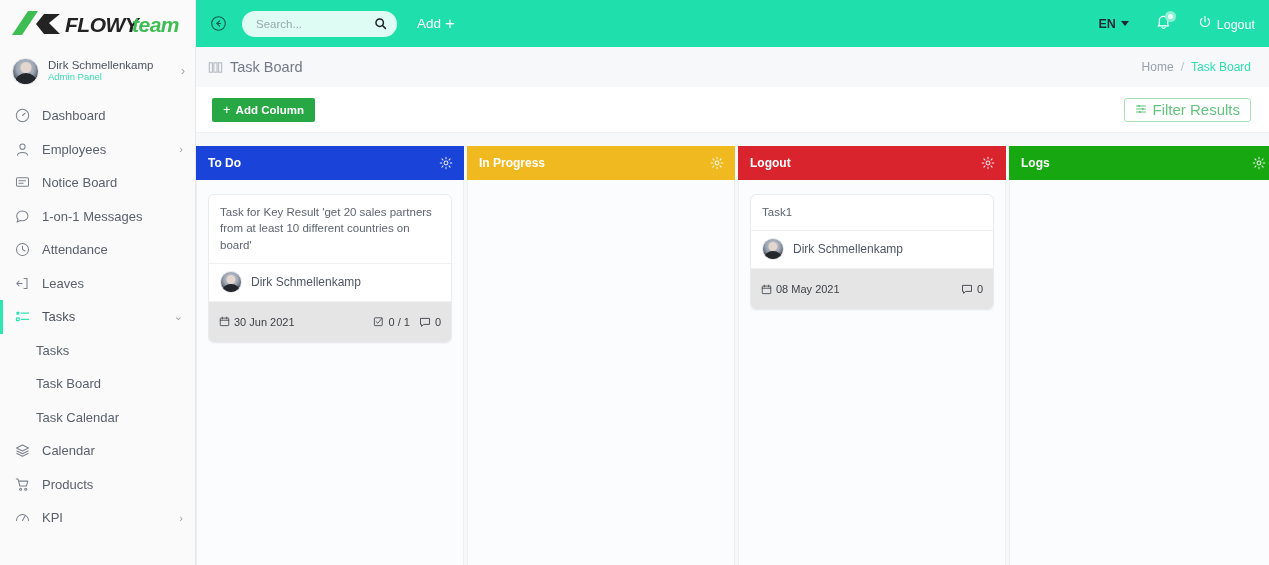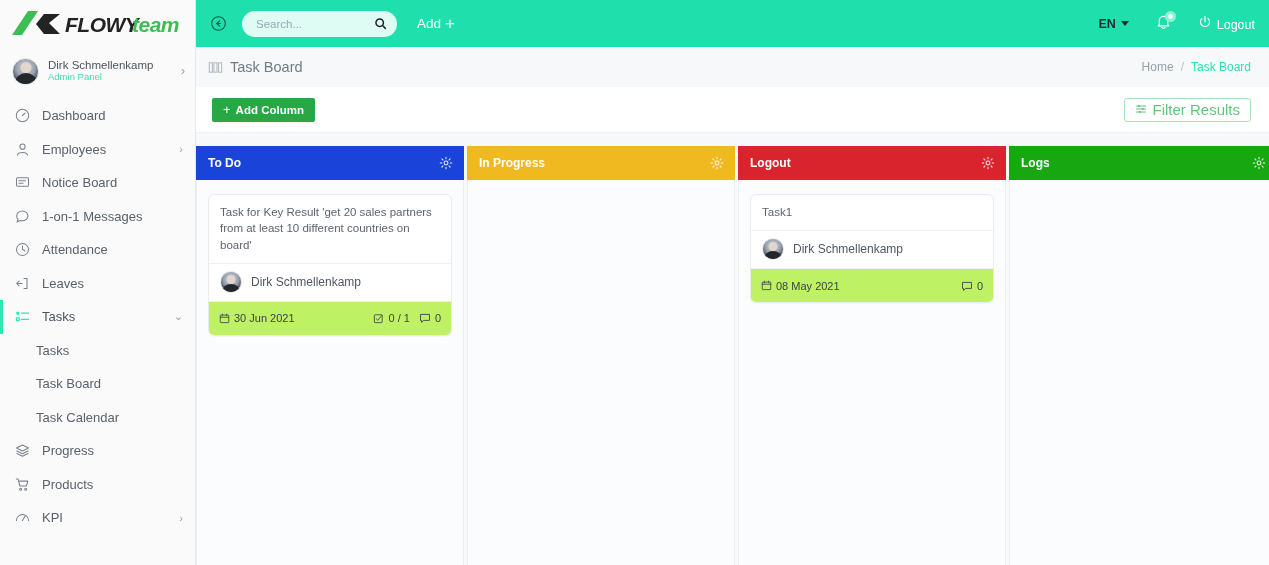--- a/index.html
+++ b/index.html
@@ -249,24 +249,24 @@
   .card-user {
     display: flex; align-items: center; gap: 9px;
     padding: 7px 11px 8px 11px;
     border-bottom: 1px solid #eef0f2;
   }
   .card-user .avatar { width: 22px; height: 22px; flex: 0 0 22px; }
   .card-user .avatar::after { width: 18px; height: 16px; }
   .card-user .avatar::before { width: 9px; height: 9px; }
   .card-user .uname { font-size: 12px; color: #4f5662; }
   .card-foot {
-    background: #bef264;
+    background: #e5e5e5;
     display: flex; align-items: center;
     padding: 0 10px;
-    height: 33px;
+    height: 40px;
     color: #3d4148; font-size: 11px;
   }
   .foot-left { display: flex; align-items: center; gap: 4px; }
   .foot-right { margin-left: auto; display: flex; align-items: center; gap: 9px; }
   .foot-item { display: flex; align-items: center; gap: 4px; }
   .mini-ico { display: flex; }
 </style>
 </head>
 <body>
 
@@ -383,21 +383,21 @@
       </div>
 
       <div class="nav-item">
         <span class="ico">
           <svg width="15" height="15" viewBox="0 0 16 16" fill="none" stroke="currentColor" stroke-width="1.1" stroke-linejoin="round">
             <path d="M8 2.2 14.4 5.4 8 8.6 1.6 5.4z"></path>
               <path d="M1.6 8.3 8 11.5l6.4-3.2"></path>
               <path d="M1.6 11 8 14.2l6.4-3.2"></path>
           </svg>
         </span>
-        <span class="lbl">Progress</span>
+        <span class="lbl">Calendar</span>
         <span class="arr"></span>
       </div>
 
       <div class="nav-item">
         <span class="ico">
           <svg width="15" height="15" viewBox="0 0 16 16" fill="none" stroke="currentColor" stroke-width="1.1" stroke-linecap="round" stroke-linejoin="round">
             <path d="M1.4 2.2h1.9l1.9 7.4h6.9l1.6-5.2H4.2"></path>
               <circle cx="6" cy="13" r="1.1"></circle>
               <circle cx="11.4" cy="13" r="1.1"></circle>
           </svg>

